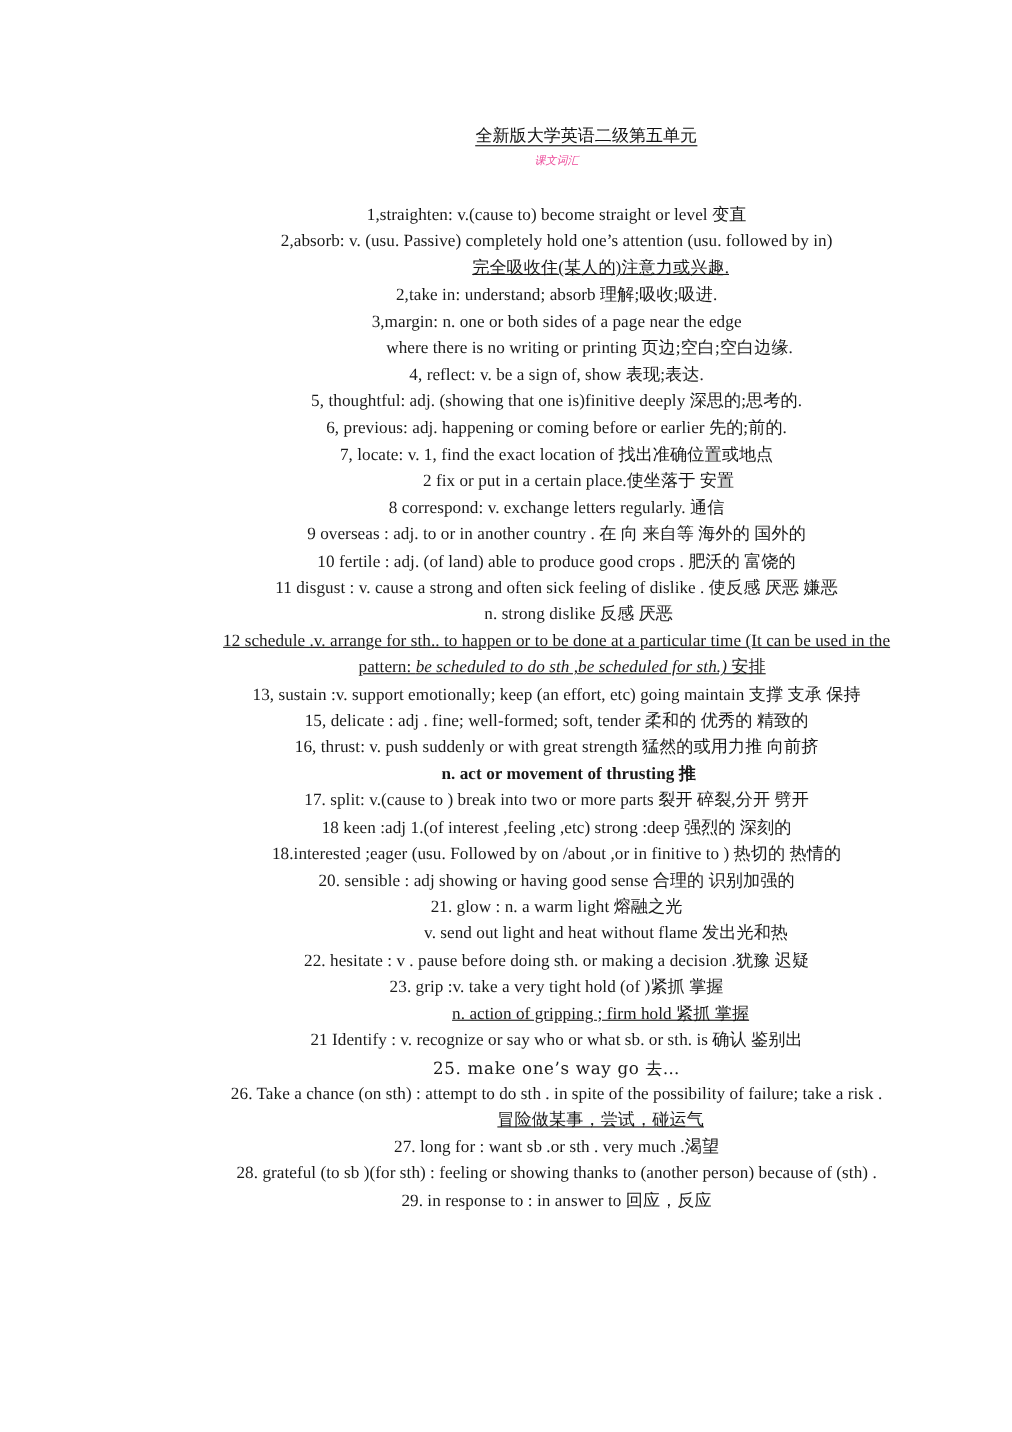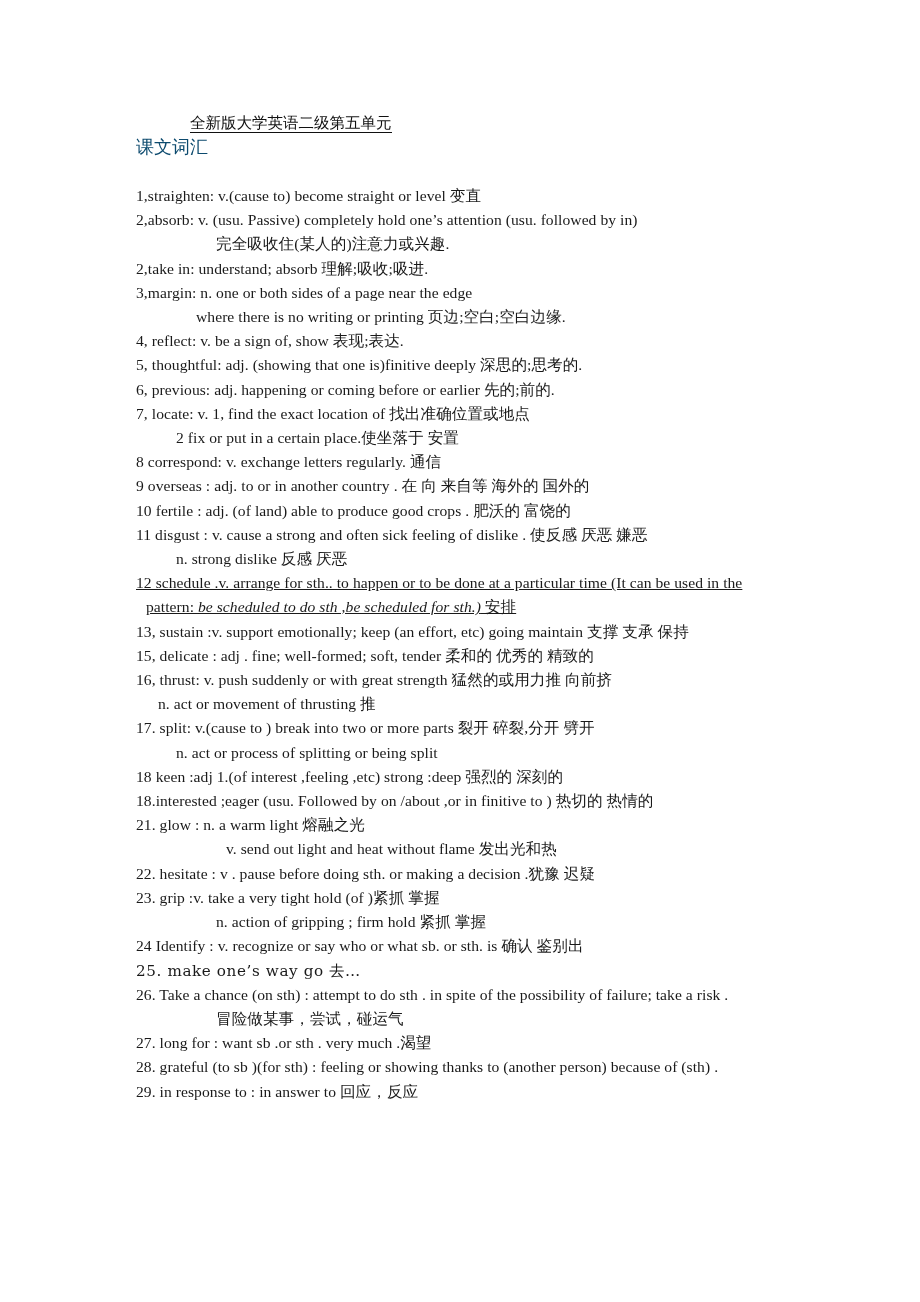--- a/index.html
+++ b/index.html
@@ -15,20 +15,21 @@
     -webkit-font-smoothing: antialiased;
     overflow: hidden;
   }
 
   .page {
     position: relative;
     width: 912px;
     height: 1302px;
     box-sizing: border-box;
     padding: 0;
+    text-align: center;
   }
 
   .doc-body {
     position: absolute;
     left: 136px;
     top: 112px;
     width: 740px;
   }
 
   
@@ -40,49 +41,50 @@
     margin: 0 0 1px 0;
     padding-left: 54px;
     white-space: nowrap;
   }
   .title-line .title-text {
     border-bottom: 1.5px solid #111;
     padding-bottom: 0px;
   }
   .subtitle-line {
     font-family: "DejaVu Sans", "Liberation Sans", sans-serif;
-    font-size: 18px;
+    font-size: 10px;
     line-height: 23px;
-    color: #0c4a6e;
+    color: #ec4899;
     margin: 0 0 26px 0;
     white-space: nowrap;
+    font-style: italic;
   }
 
   
   .entry {
     font-size: 15.6px;
     line-height: 24px;
     margin: 0 0 0 0;
     white-space: nowrap;
     letter-spacing: 0.05px;
   }
   .entry.wrap {
     white-space: normal;
     text-decoration: underline;
   }
   .line {
     display: block;
     line-height: 24.2px;
   }
 
   
-  .ind-1  { padding-left: 22px; }
+  .ind-1  { padding-left: 22px; font-weight: bold; }
   .ind-2  { padding-left: 40px; }
   .ind-3  { padding-left: 10px; }
-  .ind-4  { padding-left: 80px; }
+  .ind-4  { padding-left: 80px; text-decoration: underline; }
   .ind-5  { padding-left: 90px; }
   .ind-6  { padding-left: 60px; }
   .it { font-style: italic; }
 
   
   .alt-face {
     font-family: "DejaVu Serif", "Liberation Serif", serif;
     font-size: 15.2px;
     letter-spacing: 0.6px;
   }
@@ -146,41 +148,43 @@
         </div>
         <div class="entry">
           <span class="line">15, delicate : adj . fine; well-formed; soft, tender  柔和的  优秀的  精致的</span>
         </div>
         <div class="entry">
           <span class="line">16, thrust: v. push suddenly or with great strength  猛然的或用力推  向前挤</span>
           <span class="line ind-1">n. act or movement of thrusting  推</span>
         </div>
         <div class="entry">
           <span class="line">17. split: v.(cause to ) break into two or more parts  裂开  碎裂,分开  劈开</span>
-          <span class="line ind-2">n. act or process of splitting or being split</span>
         </div>
         <div class="entry">
           <span class="line">18 keen :adj 1.(of interest ,feeling ,etc) strong :deep  强烈的  深刻的</span>
         </div>
         <div class="entry">
           <span class="line">18.interested ;eager (usu. Followed by on /about ,or in finitive to )  热切的  热情的</span>
+        </div>
+        <div class="entry">
+          <span class="line">20. sensible : adj showing or having good sense  合理的  识别加强的</span>
         </div>
         <div class="entry">
           <span class="line">21. glow : n. a warm light  熔融之光</span>
           <span class="line ind-5">v. send out light and heat without flame  发出光和热</span>
         </div>
         <div class="entry">
           <span class="line">22. hesitate : v . pause before doing sth. or making a decision .犹豫  迟疑</span>
         </div>
         <div class="entry">
           <span class="line">23. grip :v. take a very tight hold (of )紧抓  掌握</span>
           <span class="line ind-4">n. action of gripping ; firm hold  紧抓  掌握</span>
         </div>
         <div class="entry">
-          <span class="line">24 Identify : v. recognize or say who or what sb. or sth. is  确认  鉴别出</span>
+          <span class="line">21 Identify : v. recognize or say who or what sb. or sth. is  确认  鉴别出</span>
         </div>
         <div class="entry alt-face">
           <span class="line">25. make one’s way go  去…</span>
         </div>
         <div class="entry">
           <span class="line">26. Take a chance (on sth) : attempt to do sth . in spite of the possibility of failure; take a risk .</span>
           <span class="line ind-4">冒险做某事，尝试，碰运气</span>
         </div>
         <div class="entry">
           <span class="line">27. long for : want sb .or sth . very much .渴望</span>

